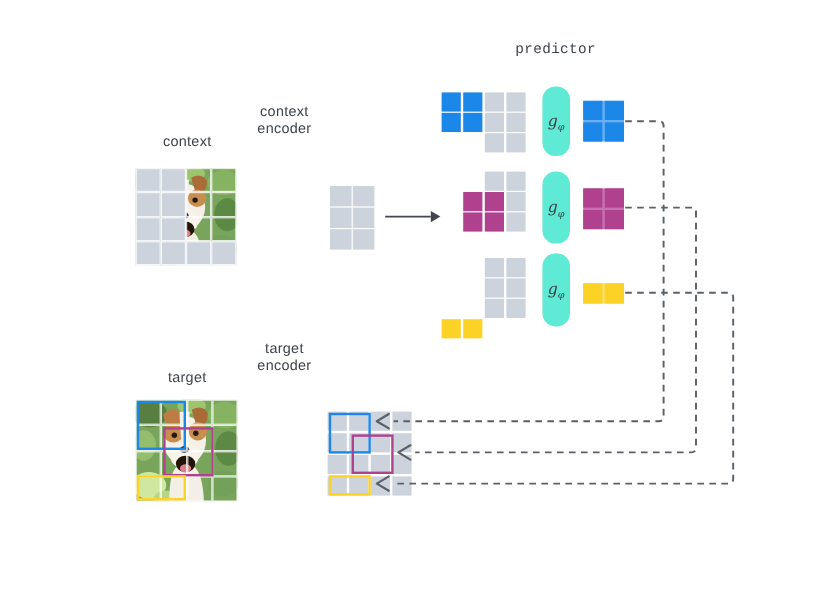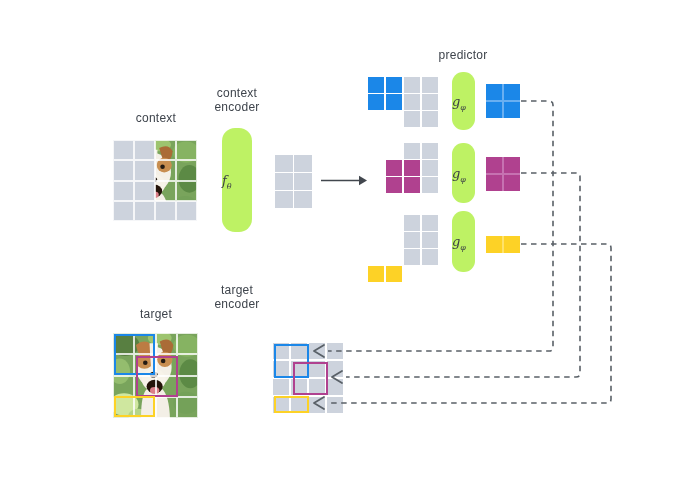--- a/index.html
+++ b/index.html
@@ -23,22 +23,22 @@
   
   .photo{position:absolute;}
   .photo svg.pic{position:absolute;left:0;top:0;width:100%;height:100%;}
   .photo .overlay{position:absolute;left:0;top:0;width:100%;height:100%;display:grid;}
   .photo .overlay .cell{border:1px solid rgba(255,255,255,.8);}
   
   .out-blue{background:#69aff1;}
   .out-magenta{background:#c672b1;}
   .out-yellow{background:#ffe26a;}
   .capsule{
-    position:absolute;background:#bef264;border-radius:13px;
-    display:flex;align-items:center;justify-content:flex-start;
+    position:absolute;background:#5eead4;border-radius:13px;
+    display:flex;align-items:center;justify-content:center;
   }
   .math{font-family:"DejaVu Serif",serif;font-style:italic;font-size:13px;color:#3a3f45;}
   .math sub{font-size:8px;line-height:0;}
   .box{position:absolute;box-sizing:border-box;background:transparent;}
   .box-blue{border:2.5px solid #1b87e8;}
   .box-magenta{border:2.5px solid #b0418f;}
   .box-yellow{border:2.5px solid #fdd226;}
   #wires{position:absolute;left:0;top:0;width:690px;height:497px;pointer-events:none;}
 </style>
 </head>
@@ -73,21 +73,21 @@
         <ellipse cx="49" cy="67.5" rx="5.5" ry="4" fill="#db7f89"></ellipse>
       </symbol>
     </defs>
   </svg>
 
   <div class="lbl" style="left:106px;top:111px;width:100px;">context</div>
   <div class="lbl" style="left:187px;top:86px;width:100px;">
     <span>context</span><br>
     <span>encoder</span>
   </div>
-  <div class="lbl" style="left:413px;top:48px;width:100px;">predictor</div>
+  <div class="lbl" style="left:413px;top:34px;width:100px;font-family:Liberation Mono, monospace;">predictor</div>
   <div class="lbl" style="left:106px;top:307px;width:100px;">target</div>
   <div class="lbl" style="left:187px;top:283px;width:100px;">
     <span>target</span><br>
     <span>encoder</span>
   </div>
 
   <div class="photo" style="left:113px;top:140px;width:84px;height:81px;">
     <svg class="pic" viewBox="0 0 100 100" preserveAspectRatio="none">
         <use href="#dogpic"></use>
       </svg>
@@ -104,23 +104,20 @@
         <div class="cell cell-gray"></div>
         <div class="cell cell-img"></div>
         <div class="cell cell-img"></div>
         <div class="cell cell-gray"></div>
         <div class="cell cell-gray"></div>
         <div class="cell cell-gray"></div>
         <div class="cell cell-gray"></div>
       </div>
   </div>
 
-  <div class="capsule" style="left:222px;top:128px;width:30px;height:104px;">
-    <span class="math"><i>f</i><sub>θ</sub></span>
-  </div>
 
   <div class="grid gap" style="left: 275px; top: 155px; width: 37px; height: 53px; display: grid; grid-template-columns: repeat(2, 1fr); grid-template-rows: repeat(3, 1fr);">
       <div class="cell cell-gray"></div>
       <div class="cell cell-gray"></div>
       <div class="cell cell-gray"></div>
       <div class="cell cell-gray"></div>
       <div class="cell cell-gray"></div>
       <div class="cell cell-gray"></div>
     </div>
 

